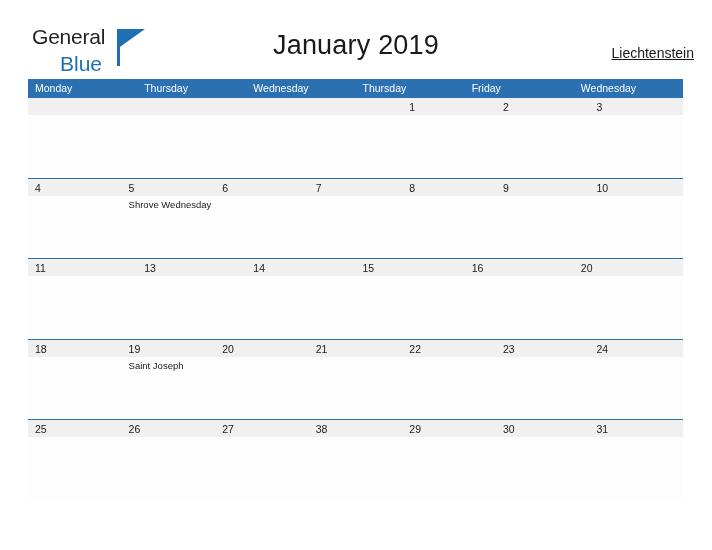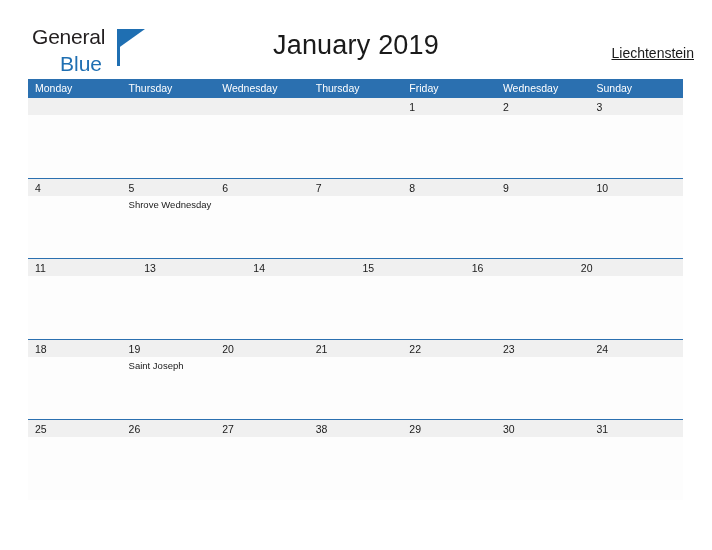--- a/index.html
+++ b/index.html
@@ -175,21 +175,20 @@
 
   <div class="calendar">
 
     <div class="weekdays">
       <div class="weekday">Monday</div>
       <div class="weekday">Thursday</div>
       <div class="weekday">Wednesday</div>
       <div class="weekday">Thursday</div>
       <div class="weekday">Friday</div>
       <div class="weekday">Wednesday</div>
-      <div class="weekday">Sunday</div>
     </div>
 
     <div class="week-row">
       <div class="day-cell">
         <div class="day-num"></div>
         <div class="day-event"></div>
       </div>
       <div class="day-cell">
         <div class="day-num"></div>
         <div class="day-event"></div>

